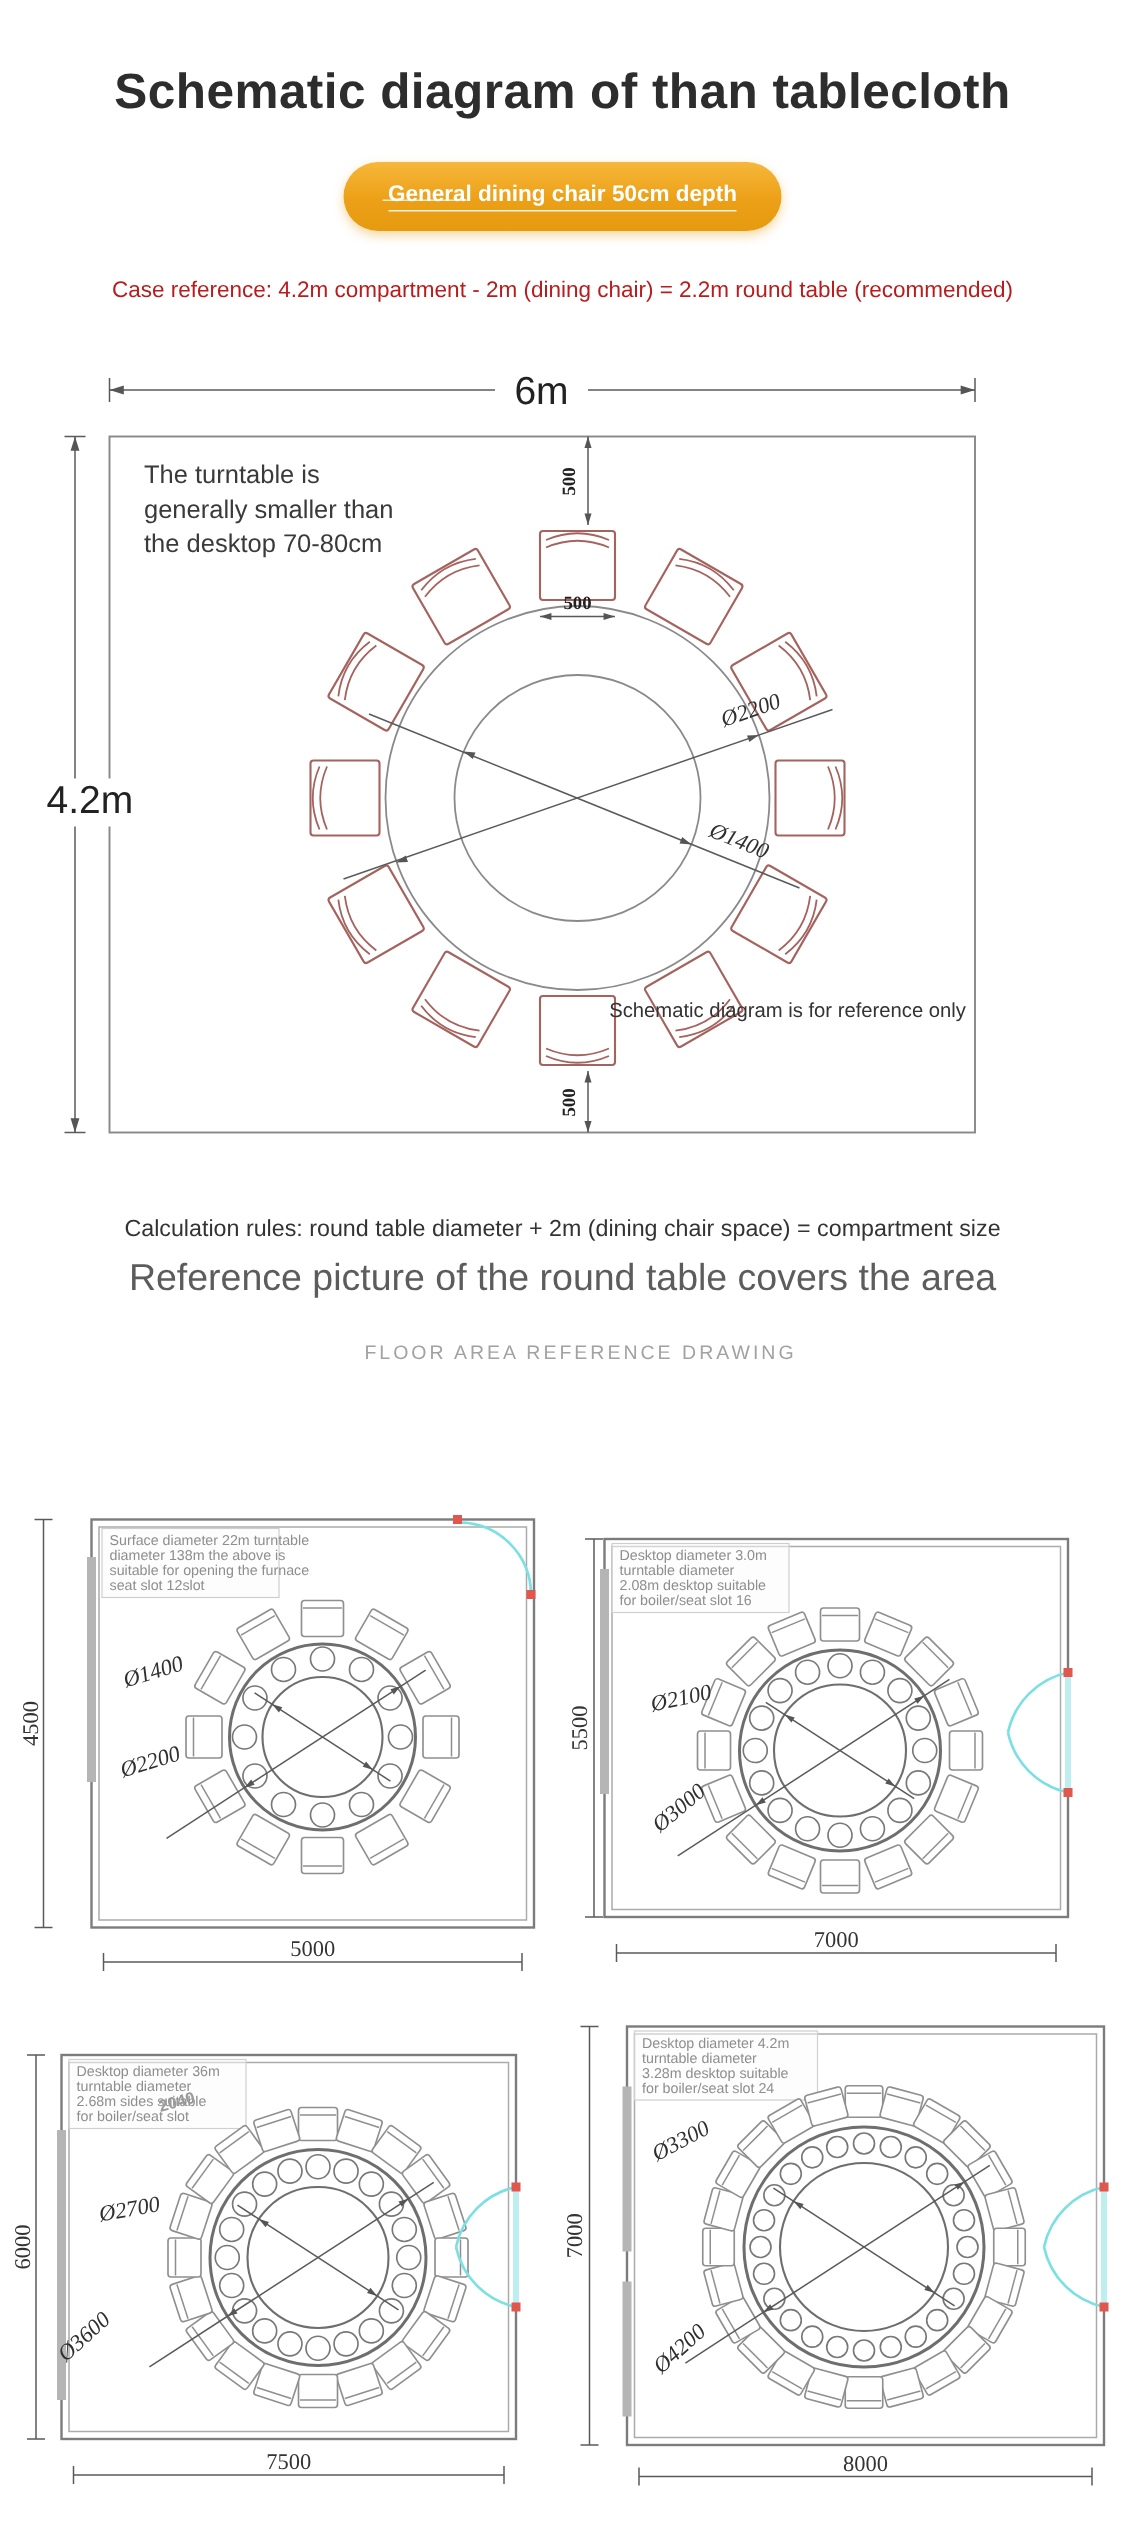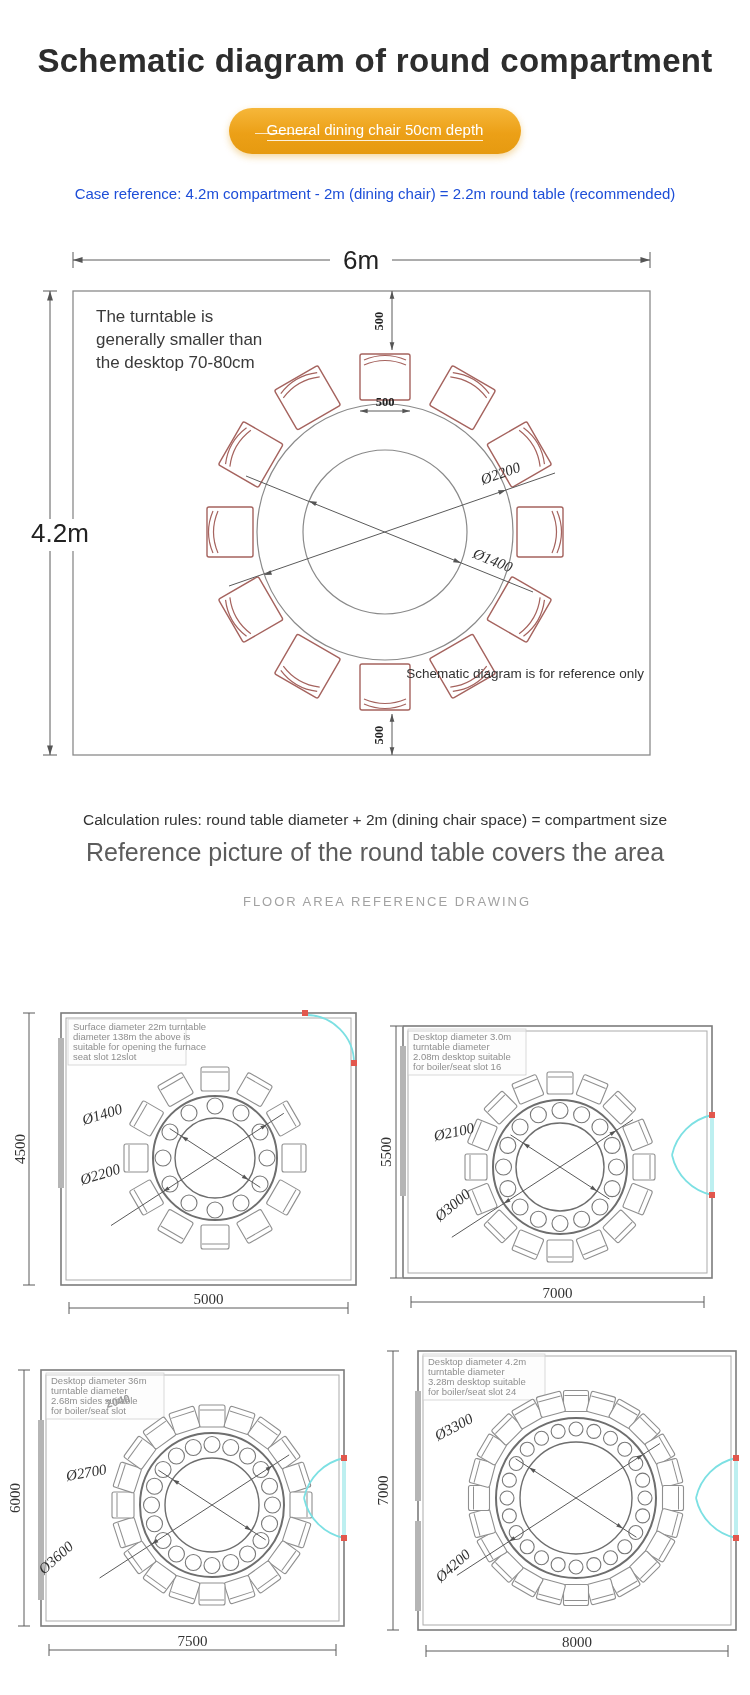--- a/index.html
+++ b/index.html
@@ -5,22 +5,22 @@
   html,body{margin:0;padding:0;background:#fff;font-family:"Liberation Sans",sans-serif;}
   .page{position:relative;width:750px;height:1695px;background:#fff;overflow:hidden;}
   .title{position:absolute;top:42px;left:0;width:100%;margin:0;text-align:center;
          font-size:33px;font-weight:600;color:#2d2d2d;letter-spacing:.3px;}
   .badge{position:absolute;top:108px;left:50%;transform:translateX(-50%);
          width:292px;height:46px;border-radius:23px;
          background:linear-gradient(180deg,#f6b73a 0%,#eca017 55%,#e69a10 100%);
          box-shadow:0 3px 7px rgba(228,158,22,.4);
          display:flex;align-items:center;justify-content:center;color:#fff;font-size:15px;}
   .badge .lead{position:absolute;left:26px;top:25px;width:56px;height:1px;background:rgba(255,255,255,.75);}
-  .badge .lbl{border-bottom:1px solid rgba(255,255,255,.85);padding-bottom:2px;}
-  .case-ref{position:absolute;top:185px;left:0;width:100%;margin:0;text-align:center;font-size:15px;color:#1d4ed8;}
+  .badge .lbl{border-bottom:1px solid rgba(255,255,255,.85);padding-bottom:2px;font-weight:bold;}
+  .case-ref{position:absolute;top:185px;left:0;width:100%;margin:0;text-align:center;font-size:15px;color:#b91c1c;}
   .calc{position:absolute;top:811px;left:0;width:100%;margin:0;text-align:center;font-size:15.5px;color:#333;}
   .sec-title{position:absolute;top:838px;left:0;width:100%;margin:0;text-align:center;
              font-size:25px;font-weight:400;color:#5c5c5c;}
   .sec-sub{position:absolute;top:882px;left:0;width:100%;margin:12px;text-align:center;
            font-size:13px;color:#a2a2a2;letter-spacing:2px;font-weight:500;}
   svg{position:absolute;}
   #main-diagram{left:30px;top:225px;}
   #plan-0{left:4px;top:938px;}
   #plan-1{left:372px;top:950px;}
   #plan-2{left:4px;top:1288px;}
@@ -51,21 +51,21 @@
   .main-note{font-family:"Liberation Sans",sans-serif;font-size:17px;fill:#3a3a3a;}
   .big-dim{font-family:"Liberation Sans",sans-serif;font-size:26px;fill:#222;}
   .small500{font-size:12.5px;font-weight:bold;fill:#222;}
   .disclaimer{font-family:"Liberation Sans",sans-serif;font-size:13.5px;fill:#333;}
   .gapbox{fill:#fff;}
 </style>
 </head>
 <body>
 
 <div class="page">
-  <h1 class="title">Schematic diagram of round compartment</h1>
+  <h1 class="title">Schematic diagram of than tablecloth</h1>
 
   <div class="badge">
     <span class="lead"></span>
     <span class="lbl">General dining chair 50cm depth</span>
   </div>
 
   <p class="case-ref">Case reference: 4.2m compartment - 2m (dining chair) = 2.2m round table (recommended)</p>
 
   <svg id="main-diagram" width="640" height="545" viewBox="0 0 640 545">
       <rect x="43" y="66" width="577" height="464" class="main-room"></rect>

